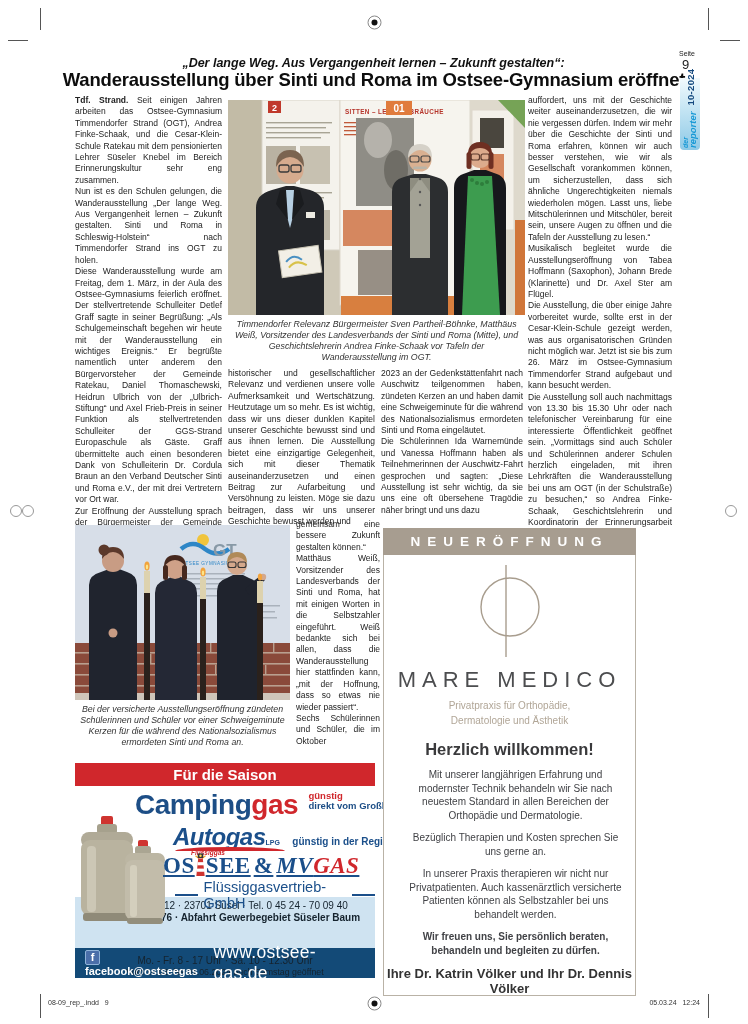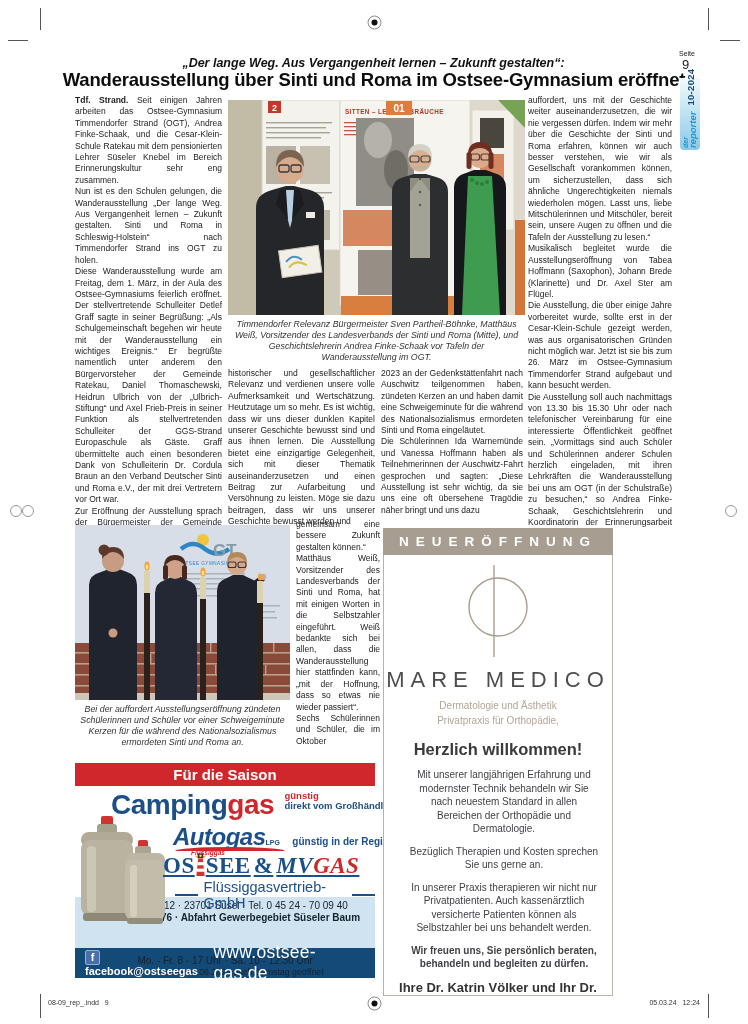--- a/index.html
+++ b/index.html
@@ -276,21 +276,21 @@
     <ellipse cx="72" cy="41" rx="2.6" ry="4.5" fill="#f2a33c"></ellipse>
       <ellipse cx="72" cy="42" rx="1.2" ry="2.4" fill="#fde68a"></ellipse>
     <rect x="125" y="74" width="6" height="101" fill="#2a211c"></rect>
     <rect x="125" y="52" width="6" height="22" fill="#ddd2ae"></rect>
     <ellipse cx="128" cy="47" rx="2.6" ry="4.5" fill="#f2a33c"></ellipse>
       <ellipse cx="128" cy="48" rx="1.2" ry="2.4" fill="#fde68a"></ellipse>
     <rect x="182" y="78" width="6" height="97" fill="#2a211c"></rect>
     <rect x="182" y="56" width="6" height="22" fill="#ddd2ae"></rect>
     <ellipse cx="185" cy="52" rx="2.2" ry="3.5" fill="#f2a33c"></ellipse>
   </svg>
-  <div class="abs caption" style="left:77px;top:704px;width:211px;">Bei der auffordert Ausstellungseröffnung zündeten Schülerinnen und Schüler vor einer Schweigeminute Kerzen für die während des Nationalsozialismus ermordeten Sinti und Roma an.</div>
+  <div class="abs caption" style="left:77px;top:704px;width:211px;">Bei der versicherte Ausstellungseröffnung zündeten Schülerinnen und Schüler vor einer Schweigeminute Kerzen für die während des Nationalsozialismus ermordeten Sinti und Roma an.</div>
 
   <div class="abs col" style="left:296px;top:519px;width:84px;height:244px;">
     <p>gemeinsam eine bessere Zukunft gestalten können.“</p>
     <p>Matthäus Weiß, Vorsitzender des Landesverbands der Sinti und Roma, hat mit einigen Worten in die Selbstzahler eingeführt. Weiß bedankte sich bei allen, dass die Wanderausstellung hier stattfinden kann, „mit der Hoffnung, dass so etwas nie wieder passiert“.</p>
     <p>Sechs Schülerinnen und Schüler, die im Oktober</p>
   </div>
 
   <div class="abs" style="left:75px;top:763px;width:300px;height:212px;">
     <div class="gasBanner">Für die Saison</div>
     <div style="position:relative;height:111px;background:#fff;">
@@ -303,21 +303,21 @@
         <rect x="8" y="101" width="48" height="8" rx="3" fill="#8f8a78"></rect>
         <g transform="translate(50,26)">
           <rect x="13" y="2" width="10" height="8" rx="2" fill="#cf3430"></rect>
           <rect x="10" y="8" width="16" height="9" rx="3" fill="#aaa592"></rect>
           <rect x="0" y="15" width="40" height="14" rx="7" fill="#bcb6a3"></rect>
           <rect x="0" y="22" width="40" height="60" rx="8" fill="#c2bcaa"></rect>
           <rect x="5" y="27" width="7" height="52" rx="3" fill="#d4cfbd"></rect>
           <rect x="2" y="80" width="36" height="6" rx="3" fill="#938e7c"></rect>
         </g>
       </svg>
-      <div class="abs" style="left:36px;top:3px;white-space:nowrap;">
+      <div class="abs" style="left:60px;top:3px;white-space:nowrap;">
         <span class="cgBlue">Camping</span><span class="cgRed">gas</span>
         <span class="cgNote">
           <span class="n1">günstig</span>
           <span class="n2">direkt vom Großhändler!</span>
         </span>
       </div>
       <div class="abs" style="left:98px;top:37px;white-space:nowrap;">
         <span class="agMain">Autogas</span><span class="agLpg">LPG</span>
         <span class="agNote">günstig in der Region</span>
         <div class="agSwoosh" style="left:2px;top:24px;width:110px;"></div>
@@ -345,31 +345,31 @@
       <div class="gi2">Direkt an der B76 · Abfahrt Gewerbegebiet Süseler Baum</div>
       <div class="gi3">Mo. - Fr. 8 - 17 Uhr · Sa. 10 - 12.30 Uhr</div>
       <div class="gi4">Vom 16.03. bis 01.06.2024 auch Samstag geöffnet</div>
     </div>
     <div class="fbBar" style="height:30px;">
       <span class="fbTxt"><span class="fbIcon">f</span><span>facebook@ostseegas</span></span>
       <span class="webTxt">www.ostsee-gas.de</span>
     </div>
   </div>
 
-  <div class="abs" style="left:383px;top:528px;width:230px;">
+  <div class="abs" style="left:383px;top:528px;width:253px;">
     <div class="medBanner">NEUERÖFFNUNG</div>
     <div class="medBox" style="height:440px;">
       <svg width="76" height="96" viewBox="0 0 76 96" style="margin-top:8px;">
         <circle cx="38" cy="44" r="29" fill="none" stroke="#a89d8e" stroke-width="1.4"></circle>
         <line x1="34" y1="2" x2="34" y2="94" stroke="#a89d8e" stroke-width="1.4"></line>
       </svg>
       <div class="medBrand">MARE MEDICO</div>
       <div class="medSub">
+        <div>Privatpraxis für Orthopädie,</div>
         <div>Dermatologie und Ästhetik</div>
-        <div>Privatpraxis für Orthopädie,</div>
       </div>
       <div class="medWelcome">Herzlich willkommen!</div>
       <div class="medP">Mit unserer langjährigen Erfahrung und modernster Technik behandeln wir Sie nach neuestem Standard in allen Bereichen der Orthopädie und Dermatologie.</div>
       <div class="medP">Bezüglich Therapien und Kosten sprechen Sie uns gerne an.</div>
       <div class="medP">In unserer Praxis therapieren wir nicht nur Privatpatienten. Auch kassenärztlich versicherte Patienten können als Selbstzahler bei uns behandelt werden.</div>
       <div class="medP medPB">
         <div>Wir freuen uns, Sie persönlich beraten,</div>
         <div>behandeln und begleiten zu dürfen.</div>
       </div>
       <div class="medDocs">Ihre Dr. Katrin Völker und Ihr Dr. Dennis Völker</div>

